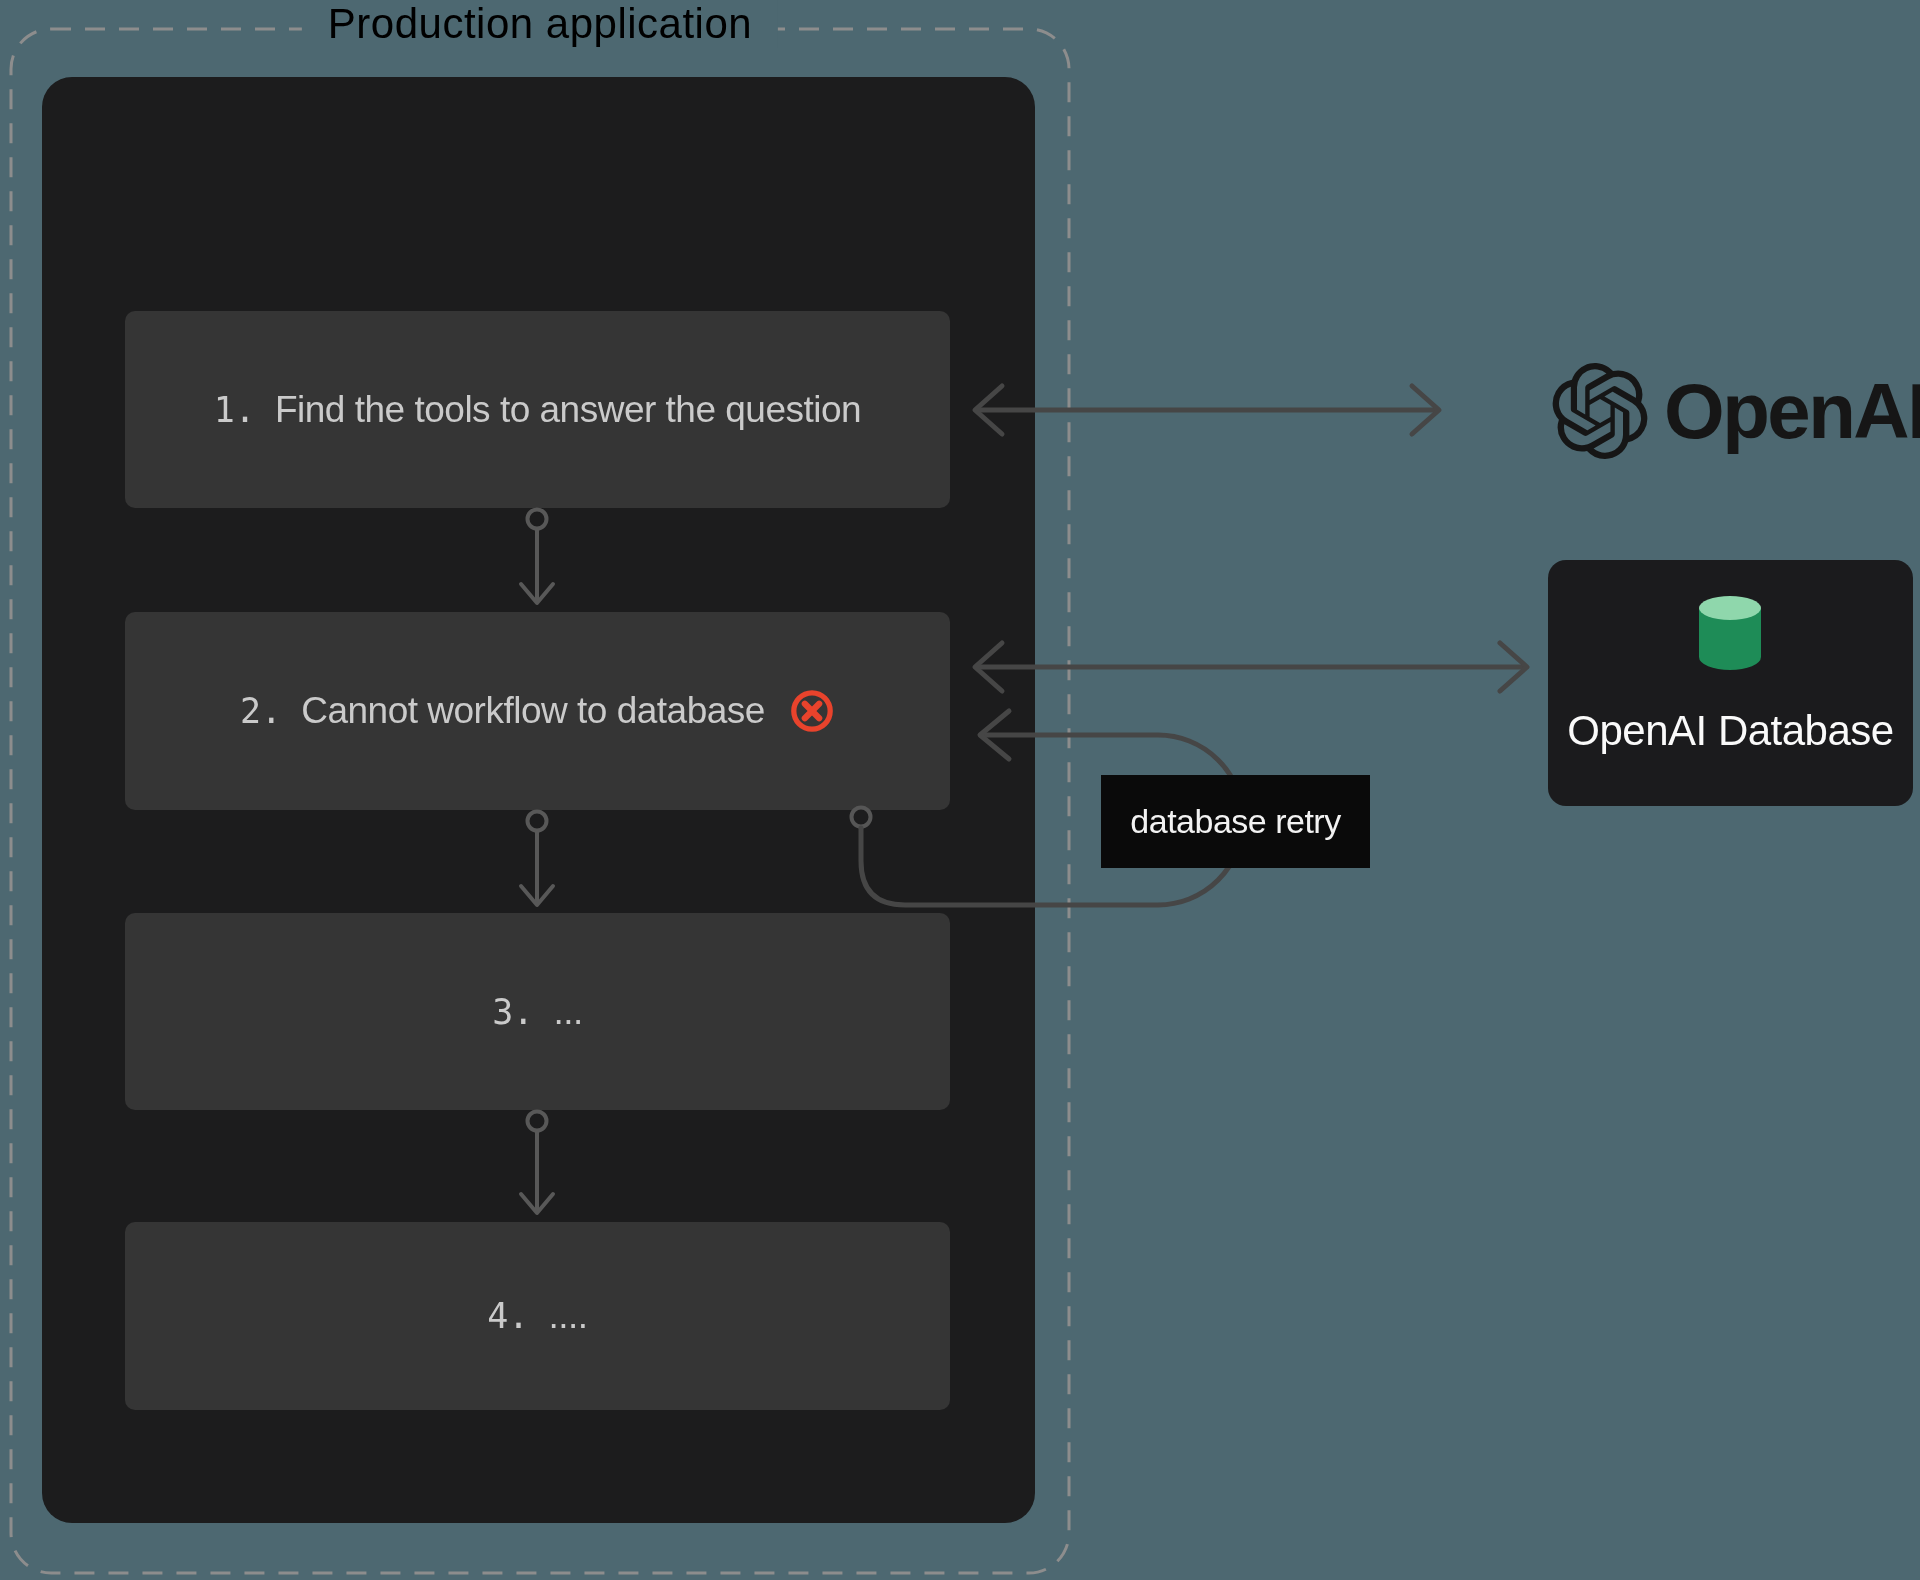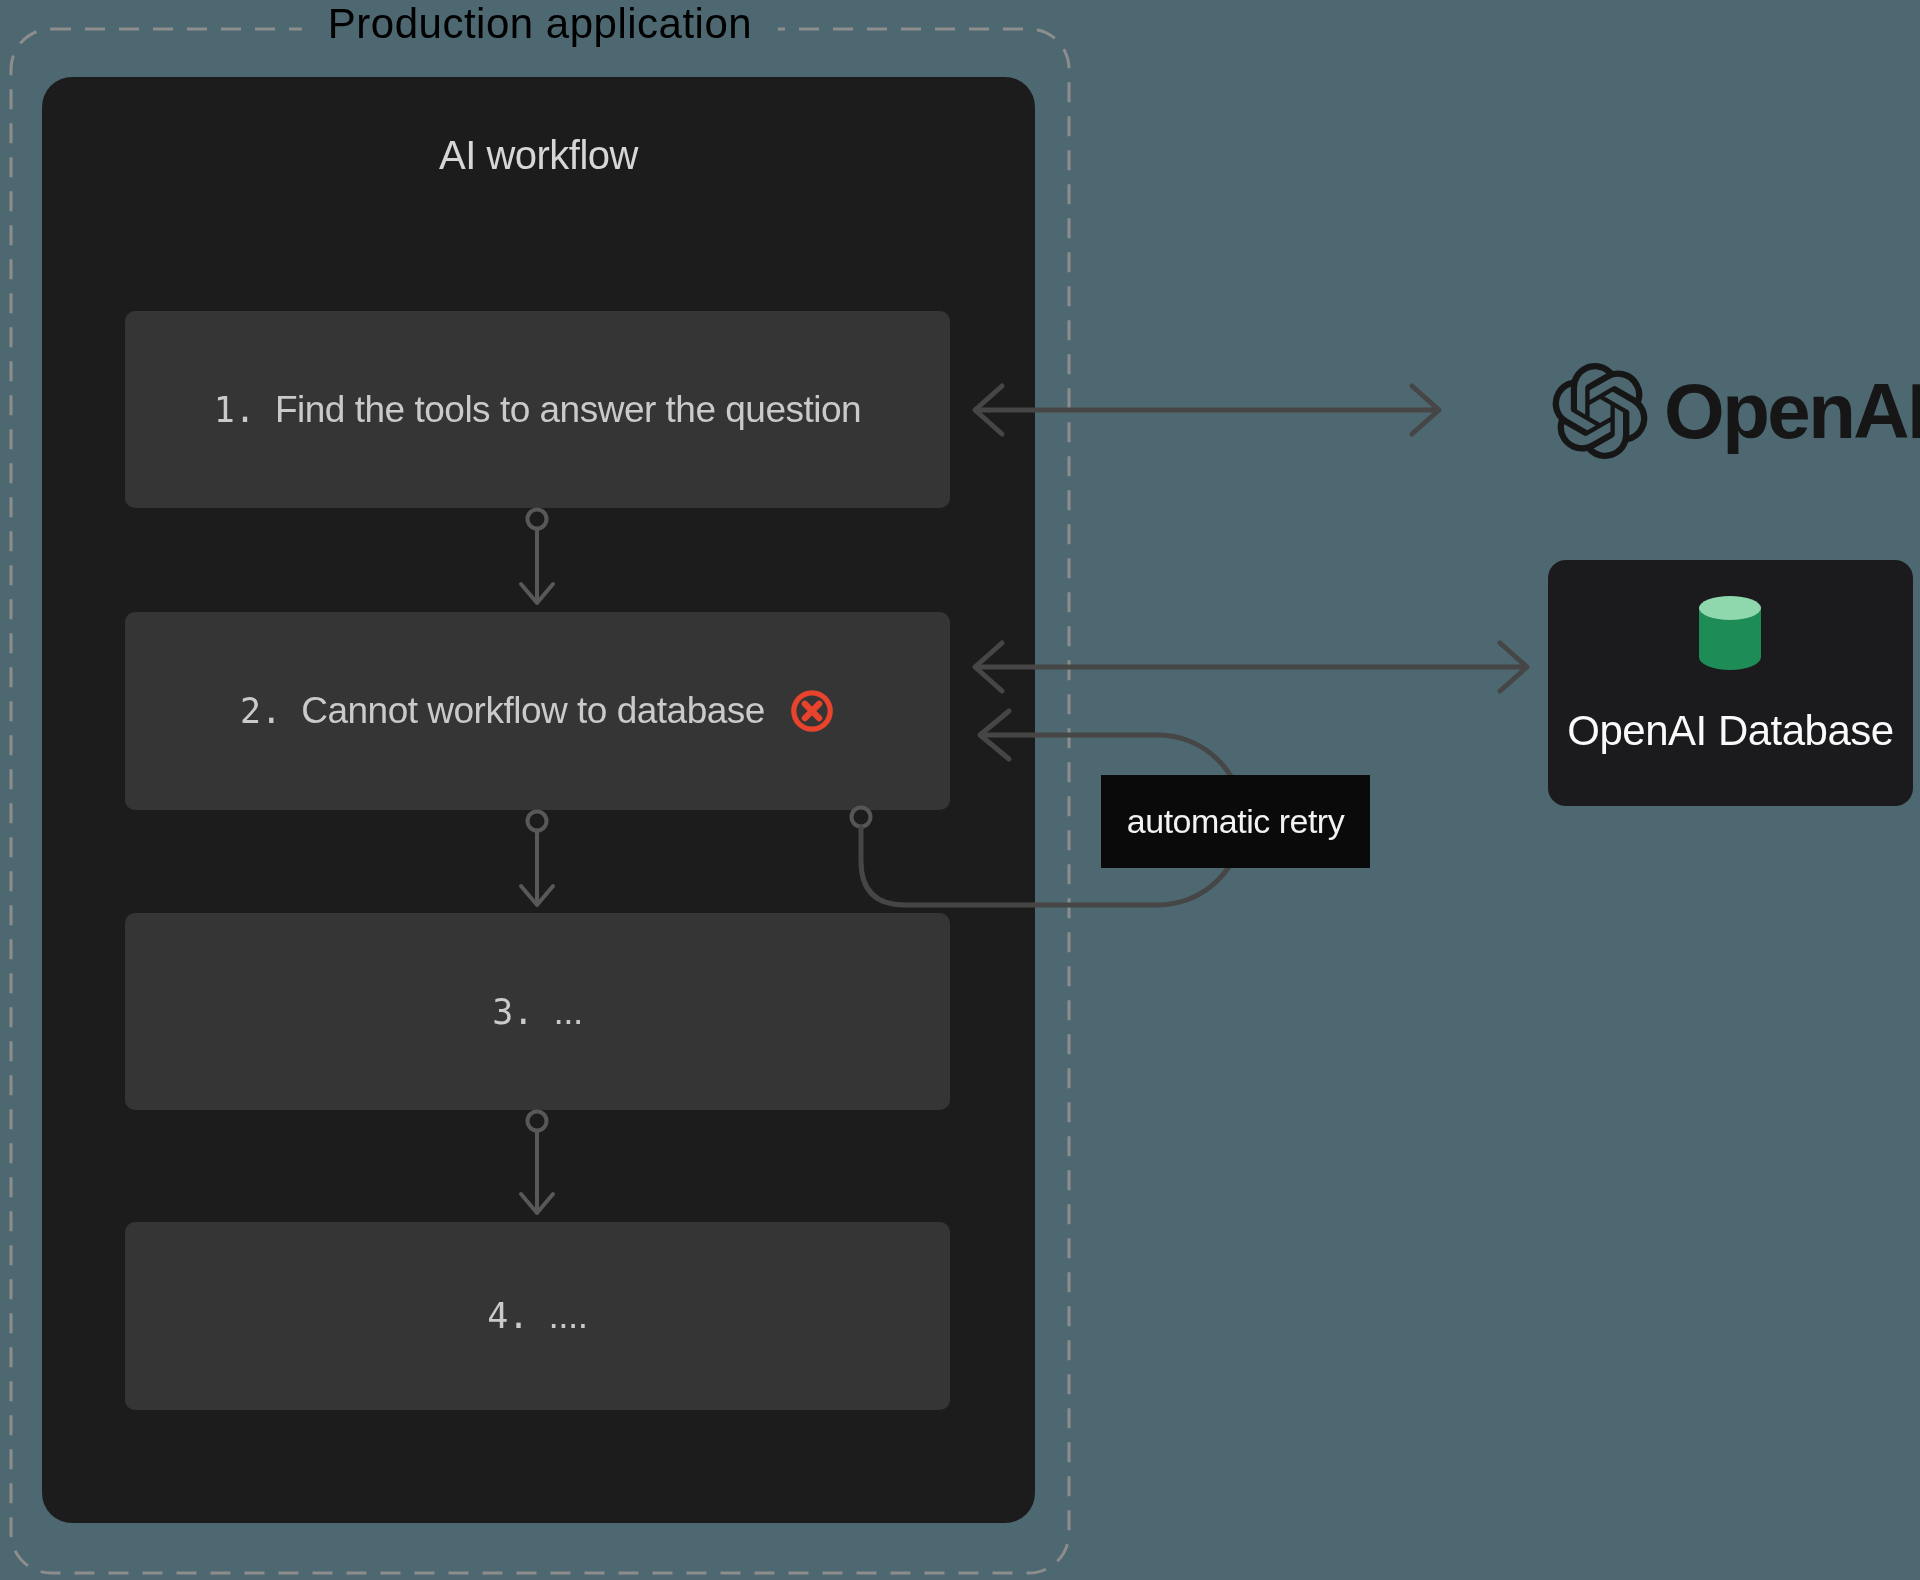--- a/index.html
+++ b/index.html
@@ -55,21 +55,20 @@
 <div class="canvas">
 
   <svg class="layer">
     <rect x="11" y="29" width="1058" height="1544" rx="40" ry="40" fill="none" stroke="#8d8d8d" stroke-width="3" stroke-dasharray="20 14"></rect>
   </svg>
 
   <div class="prod-label">Production application</div>
 
   <div class="panel">
     <div class="wf-title">
-      <div>AI workflow</div>
     </div>
 
     <div class="step step1">
       <span class="num">1.</span>
       <span class="txt">Find the tools to answer the question</span>
     </div>
 
     <div class="step step2">
       <span class="num">2.</span>
       <span class="txt">Cannot workflow to database</span>
@@ -121,21 +120,21 @@
       <polyline points="1500,643 1527,667 1500,691" stroke-linejoin="round"></polyline>
     </g>
 
     <g stroke="#464646" stroke-width="5" fill="none" stroke-linecap="round">
       <circle cx="861" cy="817" r="9.5" fill="#1d1d1e" stroke="#565656" stroke-width="4"></circle>
       <path d="M 861 828 L 861 861 Q 861 905 905 905 L 1158 905 A 85 85 0 0 0 1243 820 A 85 85 0 0 0 1158 735 L 982 735"></path>
       <polyline points="1009,711 980,735 1009,759" stroke-linejoin="round"></polyline>
     </g>
   </svg>
 
-  <div class="retry-label">automatic retry</div>
+  <div class="retry-label">database retry</div>
 
   <div class="openai">
     <svg width="96" height="96" viewBox="0 0 24 24">
       <path fill="#161616" d="M22.2819 9.8211a5.9847 5.9847 0 0 0-.5157-4.9108 6.0462 6.0462 0 0 0-6.5098-2.9A6.0651 6.0651 0 0 0 4.9807 4.1818a5.9847 5.9847 0 0 0-3.9977 2.9 6.0462 6.0462 0 0 0 .7427 7.0966 5.98 5.98 0 0 0 .511 4.9107 6.051 6.051 0 0 0 6.5146 2.9001A5.9847 5.9847 0 0 0 13.2599 24a6.0557 6.0557 0 0 0 5.7718-4.2058 5.9894 5.9894 0 0 0 3.9977-2.9001 6.0557 6.0557 0 0 0-.7475-7.073zm-9.022 12.6081a4.4755 4.4755 0 0 1-2.8764-1.0408l.1419-.0804 4.7783-2.7582a.7948.7948 0 0 0 .3927-.6813v-6.7226l2.02 1.1686a.071.071 0 0 1 .038.0615v5.5826a4.504 4.504 0 0 1-4.4945 4.4706zm-9.6607-4.1254a4.4708 4.4708 0 0 1-.5346-3.0137l.142.0852 4.783 2.7582a.7712.7712 0 0 0 .7806 0l5.8428-3.3685v2.3324a.0804.0804 0 0 1-.0332.0615L9.74 19.9502a4.4992 4.4992 0 0 1-6.1408-1.6464zM2.3408 7.8956a4.485 4.485 0 0 1 2.3655-1.9728V11.6a.7664.7664 0 0 0 .3879.6765l5.8144 3.3543-2.0201 1.1685a.0757.0757 0 0 1-.071 0l-4.8303-2.7865A4.504 4.504 0 0 1 2.3408 7.8956zm16.5963 3.8558L13.1038 8.364 15.1192 7.2a.0757.0757 0 0 1 .071 0l4.8303 2.7913a4.4944 4.4944 0 0 1-.6765 8.1042v-5.6772a.79.79 0 0 0-.407-.667zm2.0107-3.0231l-.142-.0852-4.7735-2.7818a.7759.7759 0 0 0-.7854 0L9.409 9.2297V6.8974a.0662.0662 0 0 1 .0284-.0615l4.8303-2.7866a4.4992 4.4992 0 0 1 6.6802 4.66zM8.3065 12.863l-2.02-1.1638a.0804.0804 0 0 1-.038-.0567V6.0742a4.4992 4.4992 0 0 1 7.3757-3.4537l-.142.0805L8.704 5.459a.7948.7948 0 0 0-.3927.6813zm1.0976-2.3654l2.602-1.4998 2.6069 1.4998v2.9994l-2.5974 1.4997-2.6067-1.4997z"></path>
     </svg>
     <span class="openai-word">OpenAI</span>
   </div>
 
   <div class="vdb">
     <div class="cyl">

